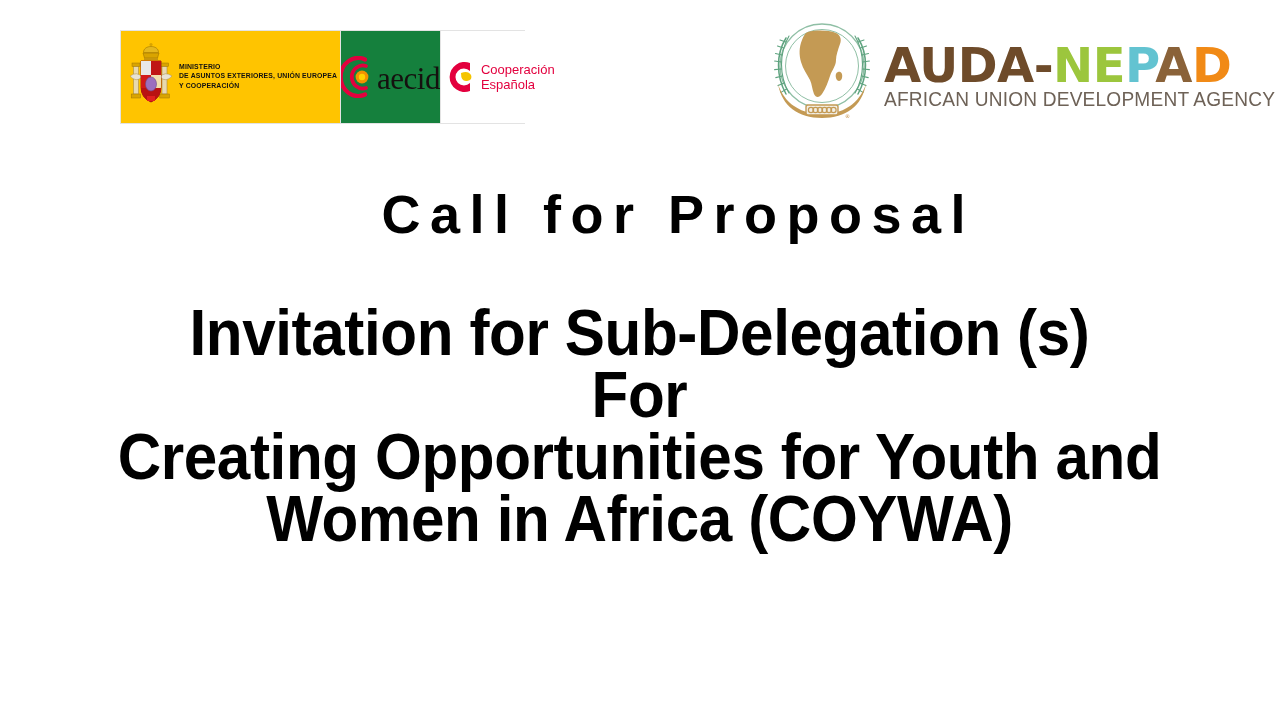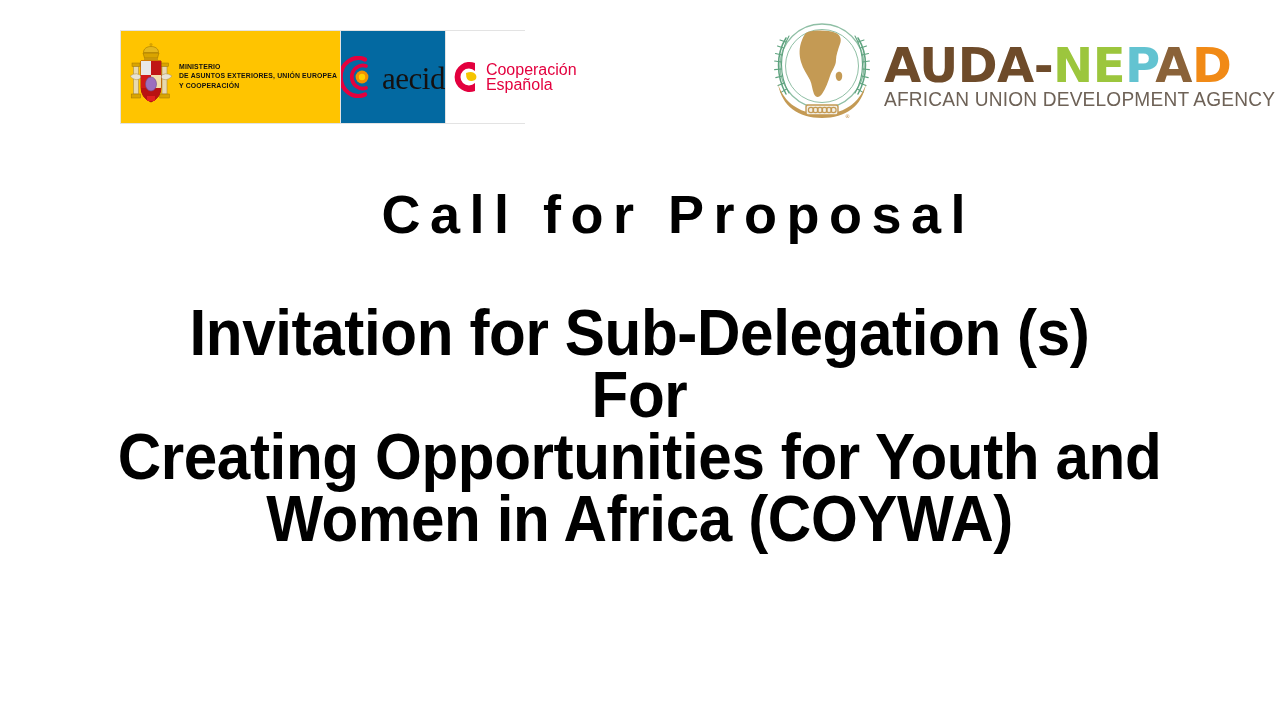--- a/index.html
+++ b/index.html
@@ -54,25 +54,24 @@
   .cell-ministerio {
     width: 219px;
     background: #FFC400;
     display: flex;
     align-items: center;
     padding-left: 7px;
   }
   .cell-aecid {
     width: 137px;
     border-left: 1px solid #e3e3e3;
-    background: #0369a1;
+    background: #15803d;
     display: flex;
     align-items: center;
     justify-content: center;
-    gap: 5px;
   }
   .cell-coop {
     flex: 1;
     border-left: 1px solid #e3e3e3;
     background: #ffffff;
     display: flex;
     align-items: center;
     justify-content: center;
     gap: 6px;
   }
@@ -109,21 +108,21 @@
     letter-spacing: -0.5px;
     position: relative;
     top: 1px;
   }
 
   
   .coop-mark { width: 34px; height: 42px; flex: 0 0 auto; }
   .coop-mark svg { display: block; }
   .coop-word {
     font-family: "Liberation Sans", sans-serif;
-    font-size: 16px;
+    font-size: 13px;
     line-height: 15.5px;
     color: #E3003E;
     white-space: nowrap;
   }
 
   
   #auda-logo {
     position: absolute;
     left: 766px;
     top: 14px;

